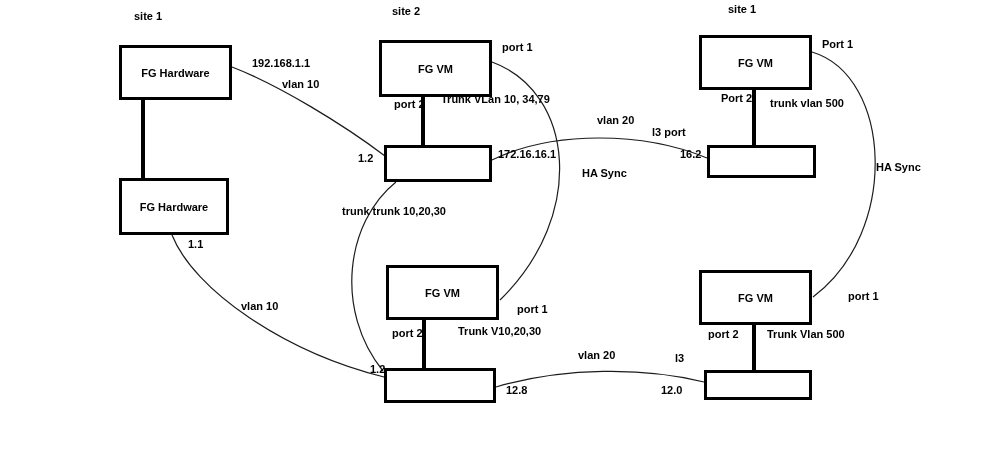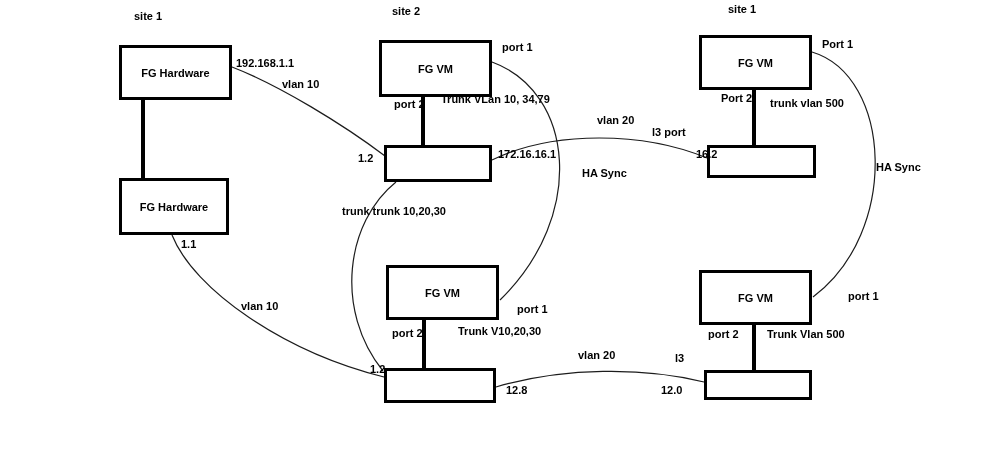--- a/index.html
+++ b/index.html
@@ -99,23 +99,23 @@
   </div>
   <div class="node" style="left:655px;top:270px;width:113px;height:55px">
     <span>FG VM</span>
   </div>
 
   <div class="switch" style="left:340px;top:145px;width:108px;height:37px"></div>
   <div class="switch" style="left:340px;top:368px;width:112px;height:35px"></div>
   <div class="switch" style="left:663px;top:145px;width:109px;height:33px"></div>
   <div class="switch" style="left:660px;top:370px;width:108px;height:30px"></div>
 
-  <span class="lbl" style="left:192px;top:57px">192.168.1.1</span>
+  <span class="lbl" style="left:208px;top:57px">192.168.1.1</span>
   <span class="lbl" style="left:238px;top:78px">vlan 10</span>
-  <span class="lbl" style="left:137px;top:238px">1.1</span>
+  <span class="lbl" style="left:144px;top:238px">1.1</span>
   <span class="lbl" style="left:197px;top:300px">vlan 10</span>
 
   <span class="lbl" style="left:458px;top:41px">port 1</span>
   <span class="lbl" style="left:350px;top:98px">port 2</span>
   <span class="lbl" style="left:397px;top:93px">Trunk VLan 10, 34,79</span>
   <span class="lbl" style="left:314px;top:152px">1.2</span>
   <span class="lbl" style="left:454px;top:148px">172.16.16.1</span>
   <span class="lbl" style="left:298px;top:205px">trunk trunk 10,20,30</span>
   <span class="lbl" style="left:538px;top:167px">HA Sync</span>
   <span class="lbl" style="left:553px;top:114px">vlan 20</span>
@@ -124,21 +124,21 @@
   <span class="lbl" style="left:414px;top:325px">Trunk V10,20,30</span>
   <span class="lbl" style="left:473px;top:303px">port 1</span>
   <span class="lbl" style="left:326px;top:363px">1.2</span>
   <span class="lbl" style="left:462px;top:384px">12.8</span>
   <span class="lbl" style="left:534px;top:349px">vlan 20</span>
 
   <span class="lbl" style="left:778px;top:38px">Port 1</span>
   <span class="lbl" style="left:677px;top:92px">Port 2</span>
   <span class="lbl" style="left:726px;top:97px">trunk vlan 500</span>
   <span class="lbl" style="left:608px;top:126px">l3 port</span>
-  <span class="lbl" style="left:652px;top:148px">16.2</span>
+  <span class="lbl" style="left:636px;top:148px">16.2</span>
   <span class="lbl" style="left:832px;top:161px">HA Sync</span>
 
   <span class="lbl" style="left:804px;top:290px">port 1</span>
   <span class="lbl" style="left:664px;top:328px">port 2</span>
   <span class="lbl" style="left:723px;top:328px">Trunk Vlan 500</span>
   <span class="lbl" style="left:631px;top:352px">l3</span>
   <span class="lbl" style="left:617px;top:384px">12.0</span>
 
 </div>
 

